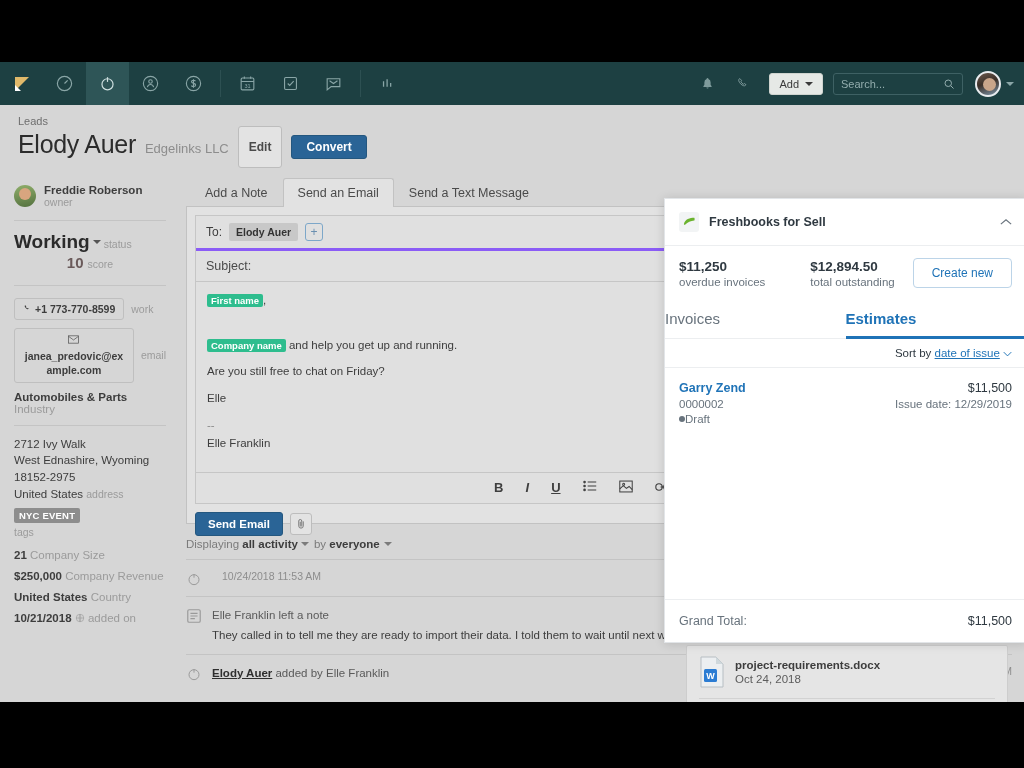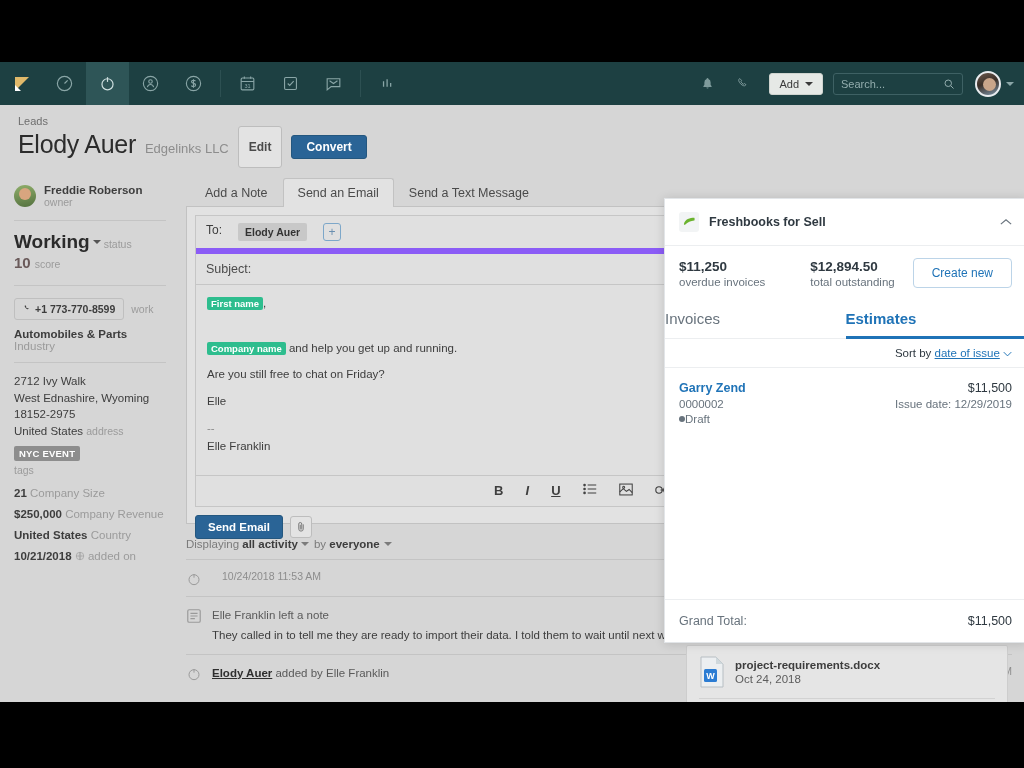--- a/index.html
+++ b/index.html
@@ -90,21 +90,21 @@
     width: 22px; height: 22px; border-radius: 50%;
     background: linear-gradient(170deg,#8fae6a,#54713f); position:relative; overflow:hidden;
     flex: 0 0 22px;
   }
   .owner-av::after{content:'';position:absolute;left:5px;top:3px;width:12px;height:12px;border-radius:50%;background:#d8a57f;}
   .owner-name { font-weight: bold; color: #3d3d3d; font-size: 11.5px; }
   .meta-lbl { color: #9b9b9b; font-weight: normal; font-size: 10.5px; }
   .hr { border-top: 1px solid #c4c4c4; margin: 2px 0 10px; }
   .status-line { font-size: 19px; font-weight: bold; color: #2b2b2b; display:flex; align-items:baseline; gap:3px;}
   .status-line .meta-lbl { font-size: 10.5px; }
-  .score-line { font-size: 15px; font-weight: bold; color: #6a5a5a; margin-top: 1px; display:flex; align-items:baseline; gap:4px;}
+  .score-line { font-size: 15px; font-weight: bold; color: #6a5a5a; margin-top: 1px; display:flex; align-items:baseline; gap:4px;justify-content:center;}
   .score-line .meta-lbl { font-size: 10.5px; }
   .field-box {
     border: 1px solid #bfbfbf; border-radius: 3px; padding: 4px 8px;
     background: transparent; font-size: 10.5px; color: #3d3d3d; font-weight: bold;
     display: inline-block; text-align: center;
   }
   .field-row { display:flex; align-items:center; gap:7px; margin-bottom: 8px;}
   .email-box { width: 128px; line-height: 1.35; word-break: break-all; }
   .kv { margin-bottom: 9px; font-size: 11.5px; color: #9b9b9b; }
   .kv b { color: #3d3d3d; font-weight: bold; }
@@ -124,22 +124,22 @@
   .tab.active {
     background: #e2e2e2; border-color: #c2c2c2;
     border-top-left-radius: 3px; border-top-right-radius: 3px;
   }
   .composer {
     background: #e2e2e2; border: 1px solid #c2c2c2; margin-top: -1px;
     padding: 8px; height: 318px; display: flex; flex-direction: column;
   }
   .compose-card { border: 1px solid #c6c6c6; background: #e0e0e0; flex: 1; display:flex; flex-direction:column;}
   .to-row {
-    display: flex; align-items: flex-start; gap: 16px; padding: 7px 10px;
-    border-bottom: 6px solid #8b5cf6; font-size: 12px; color: #3d3d3d;
+    display: flex; align-items: center; gap: 7px; padding: 7px 10px;
+    border-bottom: 3px solid #8b5cf6; font-size: 12px; color: #3d3d3d;
   }
   .chip { background: #c8c8c8; color: #333; font-size: 10.5px; font-weight:bold; padding: 3px 7px; border-radius: 2px; }
   .plus-btn {
     border: 1px solid #7da7c9; border-radius: 3px; width: 18px; height: 18px;
     display:flex;align-items:center;justify-content:center; color:#6a8fb0; font-size: 12px;
   }
   .ccbcc { margin-left: auto; color: #a9a9a9; font-size: 11.5px; }
   .subject-row { padding: 8px 10px; border-bottom: 1px solid #c6c6c6; font-size: 12.5px; color:#4a4a4a;}
   .mail-body { padding: 10px 11px; font-size: 11.5px; color: #3d3d3d; line-height: 1.55; flex: 1; }
   .mail-body p { margin-bottom: 9px; }
@@ -382,20 +382,32 @@
 
       <div class="field-row">
         <div class="field-box">
           <svg width="9" height="9" viewBox="0 0 24 24" fill="currentColor" style="margin-right:3px">
               <path d="M6 3c-1.3.9-1.8 2.3-1.4 3.7 1 3 4 6 7 7 1.4.4 2.8-.1 3.7-1.4l-2.3-1.9-1.5 1.1c-1.6-.8-3-2.2-3.8-3.8l1.1-1.5z"></path>
             </svg><span>+1 773-770-8599</span>
         </div>
         <span class="meta-lbl">work</span>
       </div>
 
+      <div class="field-row">
+        <div class="field-box email-box">
+          <div style="margin-bottom:2px">
+            <svg width="11" height="9" viewBox="0 0 24 18" fill="none" stroke="#555" stroke-width="1.6">
+                <rect x="1" y="1" width="22" height="16"></rect>
+                <path d="M1 2l11 8 11-8"></path>
+              </svg>
+          </div>
+          <span>janea_predovic@example.com</span>
+        </div>
+        <span class="meta-lbl">email</span>
+      </div>
 
       <div class="kv">
         <b>Automobiles &amp; Parts</b>
         <span>Industry</span>
       </div>
 
       <div class="hr" style="margin:10px 0 10px"></div>
 
       <div class="addr">
         <div>2712 Ivy Walk</div>

